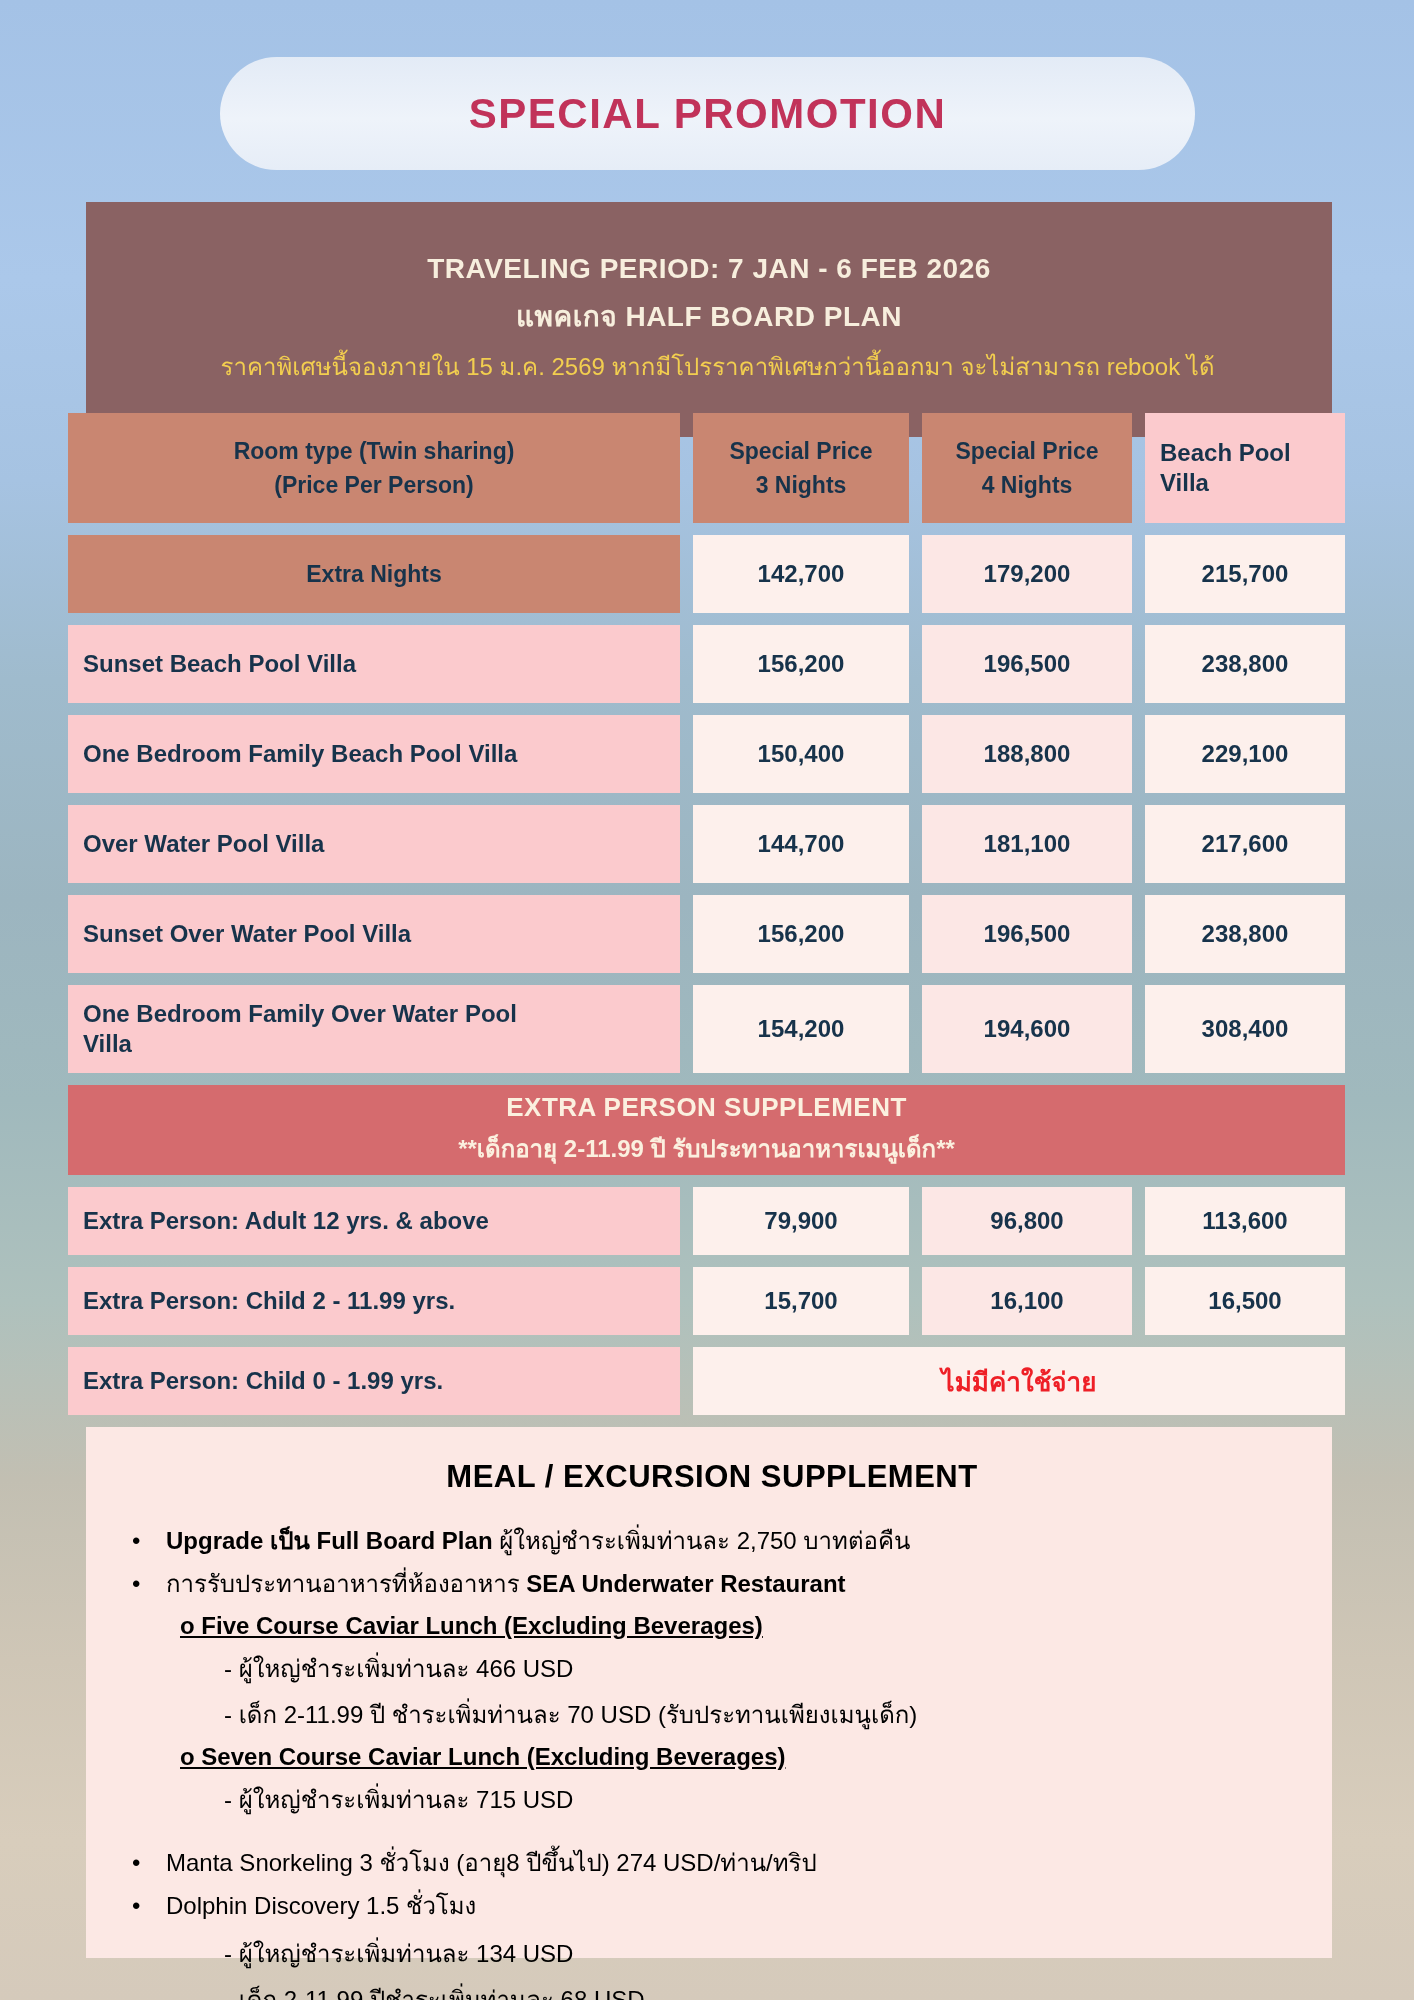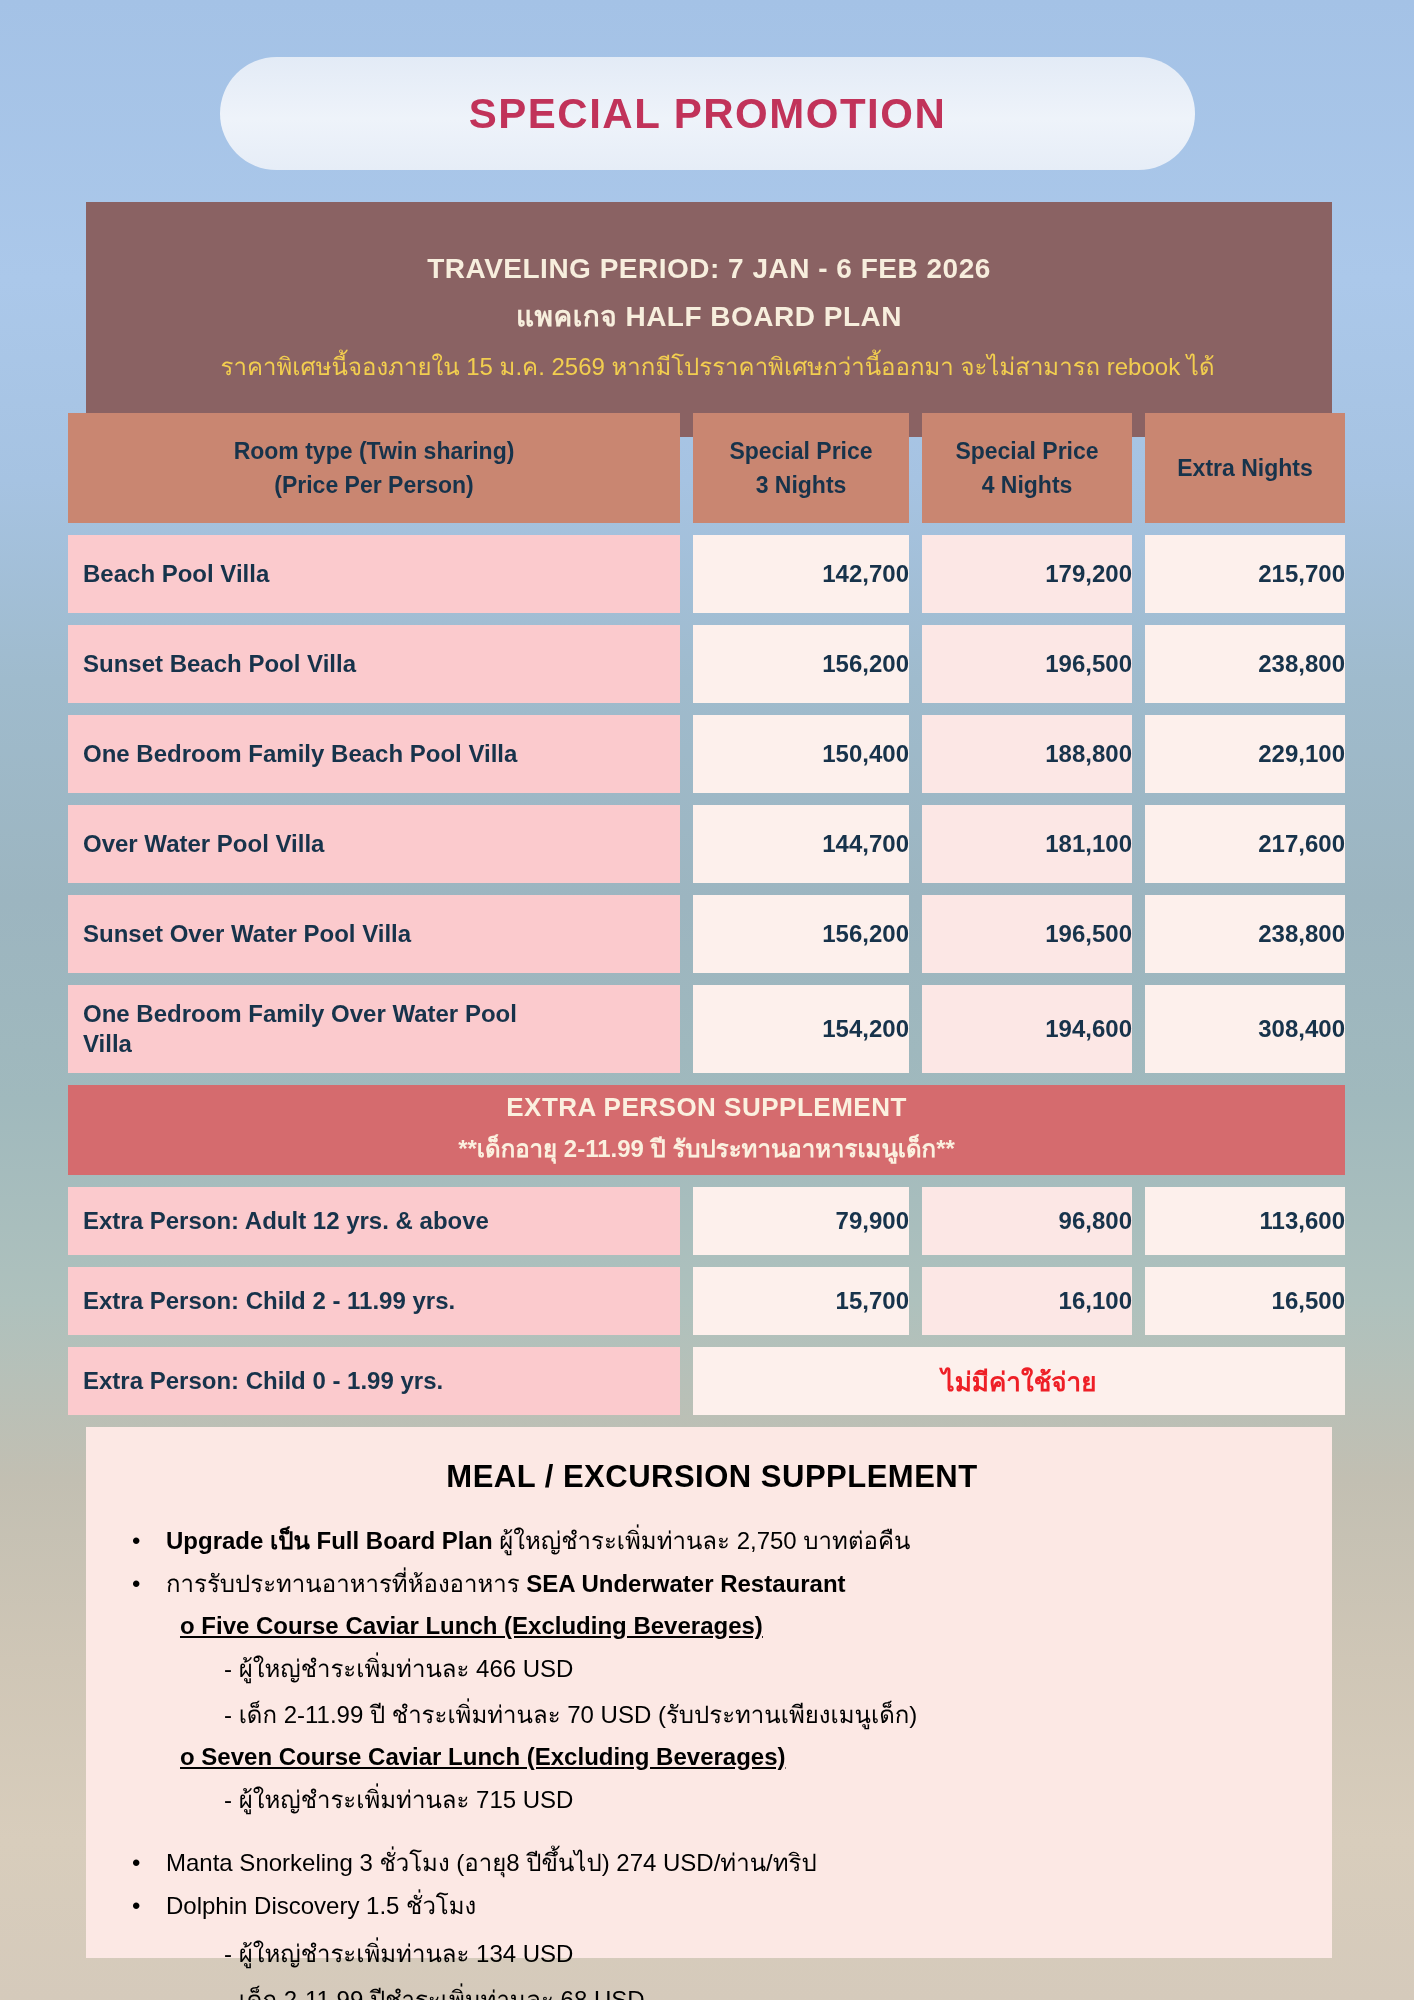--- a/index.html
+++ b/index.html
@@ -46,21 +46,21 @@
     grid-template-columns:612px 216px 210px 200px;
     grid-template-rows:110px 78px 78px 78px 78px 78px 88px 90px 68px 68px 68px;
     column-gap:13px; row-gap:12px;
   }
   .cell { display:flex; align-items:center; justify-content:center; text-align:center; }
   .hcell { background:#c98671; color:#17334b; font-weight:bold; font-size:23px; line-height:1.5; }
   .lcell {
     background:#fbcacd; color:#17334b; font-weight:bold; font-size:24px;
     justify-content:flex-start; text-align:left; padding-left:15px; line-height:1.25;
   }
-  .pcell { background:#fdf0ec; color:#17334b; font-weight:bold; font-size:24px;justify-content:flex-end; }
+  .pcell { background:#fdf0ec; color:#17334b; font-weight:bold; font-size:24px; }
   .pcell.pink { background:#fce7e5; }
   .band {
     grid-column:1 / span 4; background:#d56b6e;
     display:flex; flex-direction:column; align-items:center; justify-content:center;
     gap:6px; text-align:center;
   }
   .band .bt { color:#fbf0df; font-weight:bold; font-size:26px; letter-spacing:.5px; }
   .band .bs { color:#fbf0df; font-weight:bold; font-size:24px; }
   .spancell {
     grid-column:2 / span 3; background:#fdf0ec;
@@ -111,27 +111,27 @@
       <span>Special Price</span><br>
       <span>3 Nights</span>
     </span>
   </div>
   <div class="cell hcell">
     <span>
       <span>Special Price</span><br>
       <span>4 Nights</span>
     </span>
   </div>
+  <div class="cell lcell">
+      <span>Beach Pool Villa</span>
+    </div>
+
   <div class="cell hcell">
     <span>Extra Nights</span>
   </div>
-
-  <div class="cell lcell">
-      <span>Beach Pool Villa</span>
-    </div>
   <div class="cell pcell">
       <span>142,700</span>
     </div>
   <div class="cell pcell pink">
       <span>179,200</span>
     </div>
   <div class="cell pcell">
       <span>215,700</span>
     </div>
 

